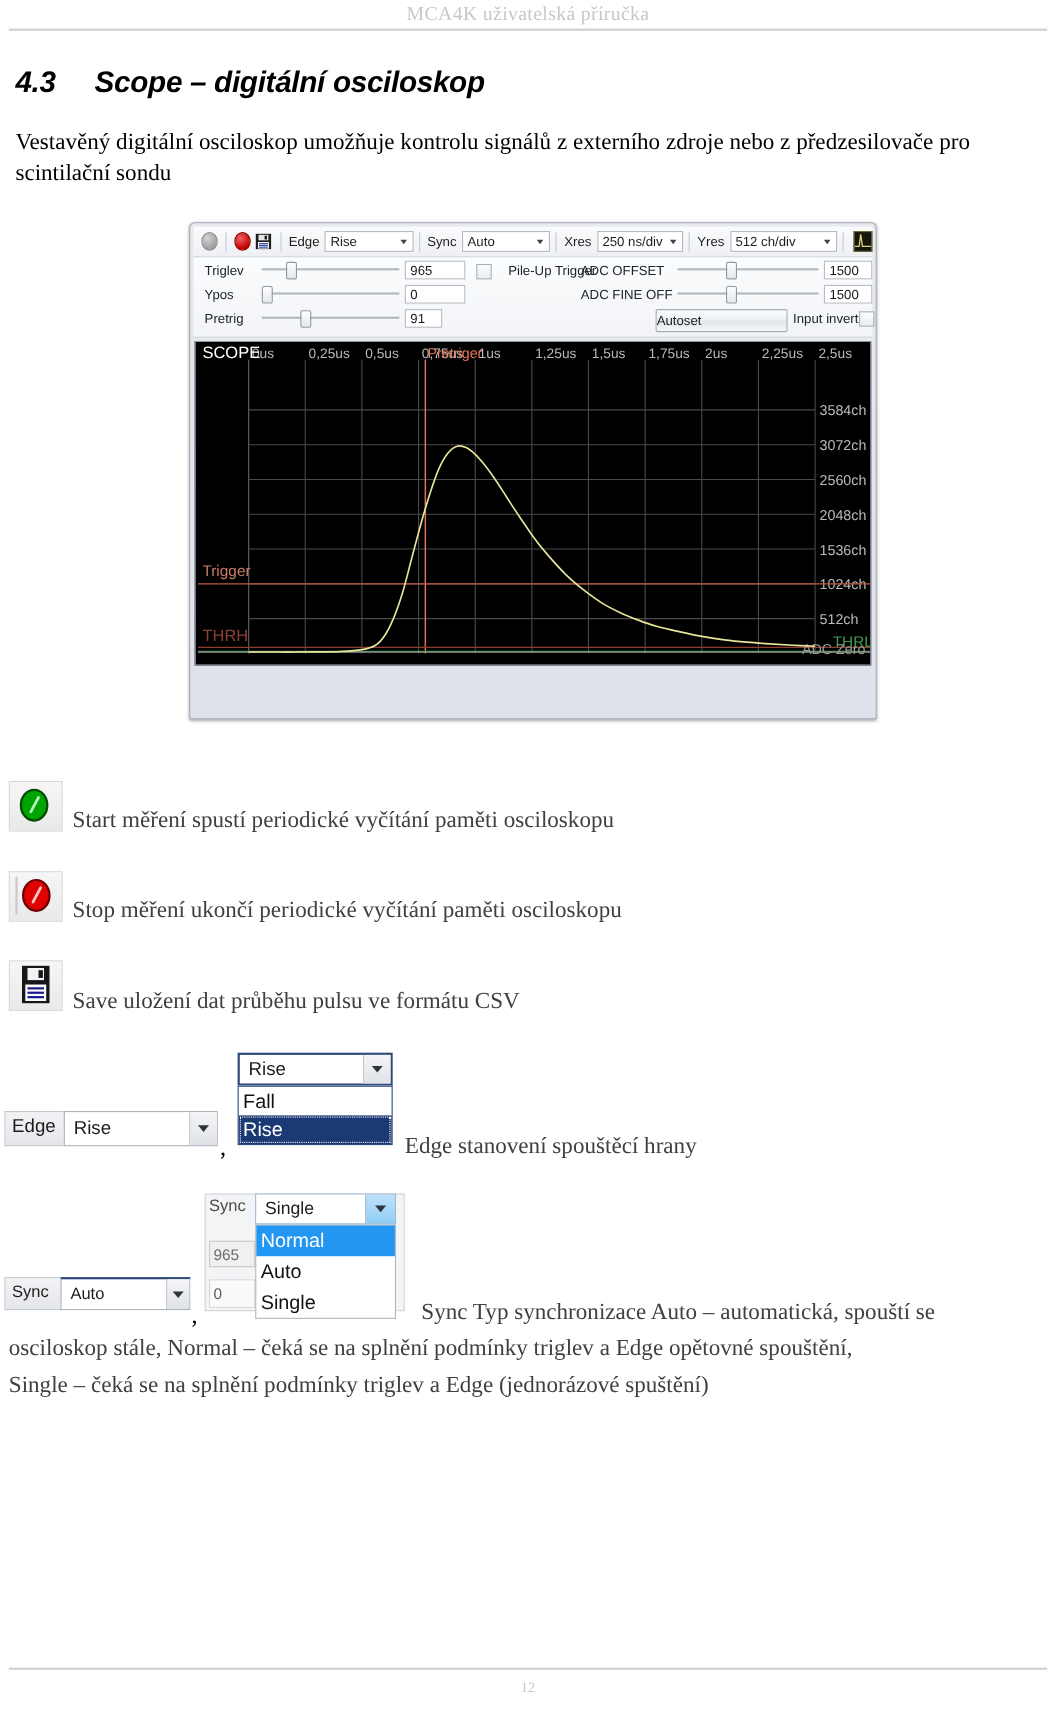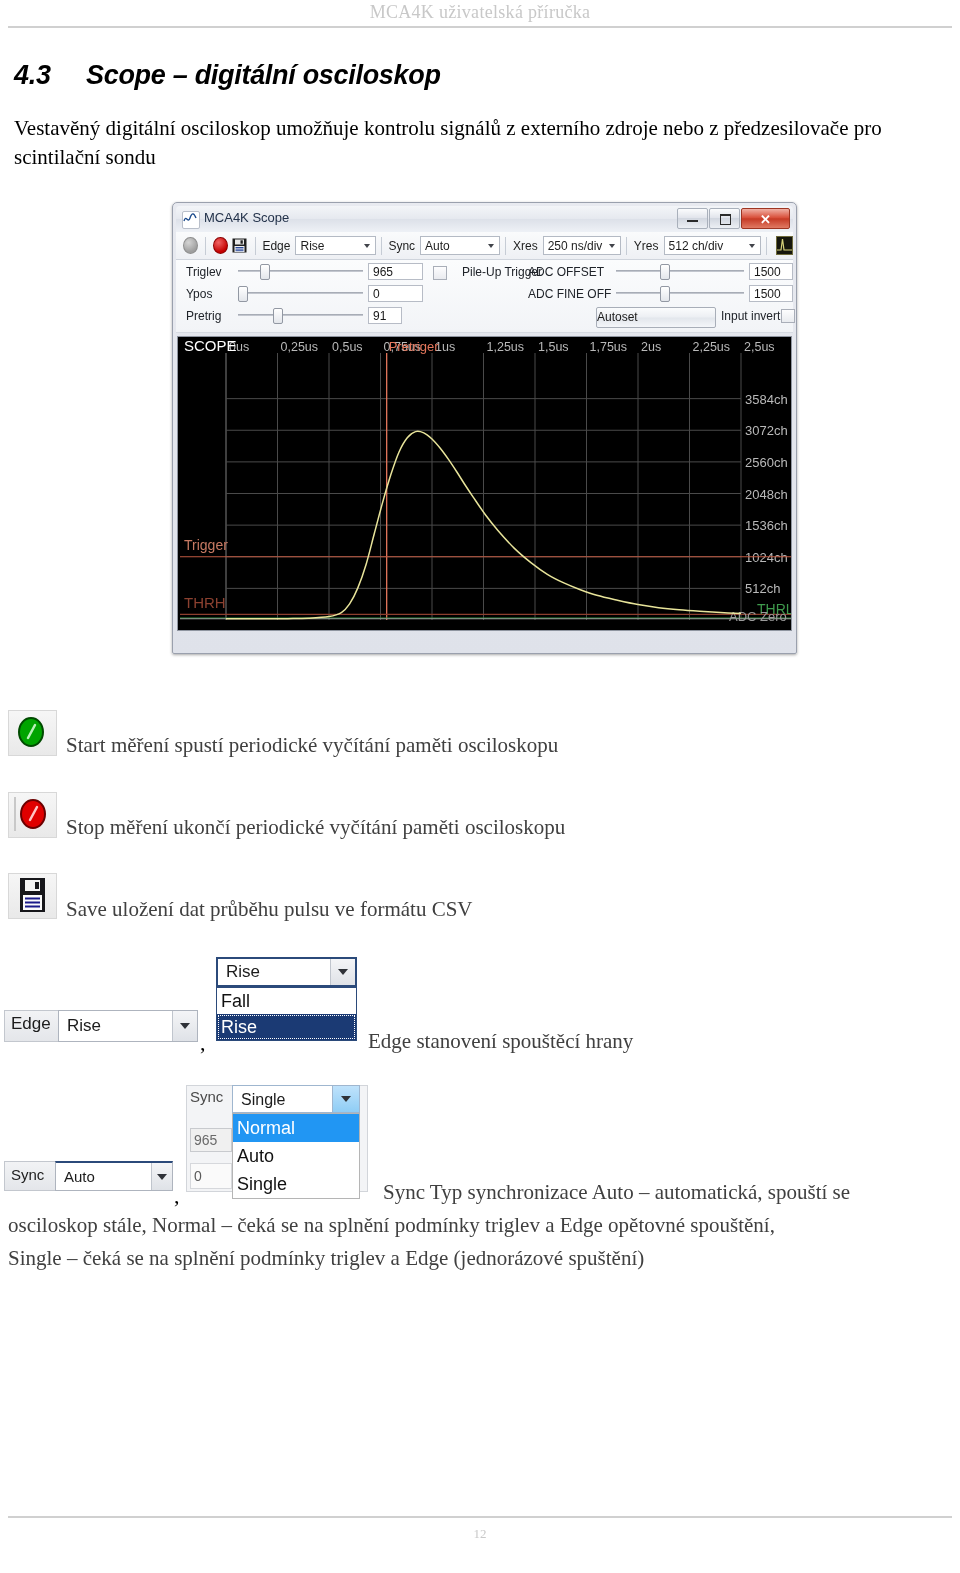--- a/index.html
+++ b/index.html
@@ -306,39 +306,20 @@
 <div class="header-rule"></div>
 
 <div class="h2">
   <span class="num">4.3</span><span>Scope – digitální osciloskop</span>
 </div>
 
 <div class="para" id="intro-para">Vestavěný digitální osciloskop umožňuje kontrolu signálů z externího zdroje nebo z předzesilovače pro scintilační sondu</div>
 
 <div class="scope-window">
 
-  <div class="titlebar">
-    <div class="title-icon">
-      <svg width="14" height="14" viewBox="0 0 14 14">
-        <path d="M1 9 C3 2, 5 12, 7 6 S11 1, 13 6" stroke="#1b4a8c" stroke-width="1.4" fill="none"></path>
-      </svg>
-    </div>
-    <div class="title-text">MCA4K Scope</div>
-    <div class="winbtns">
-      <div class="winbtn">
-          <span class="minbar"></span>
-        </div>
-      <div class="winbtn">
-          <span class="maxsq"></span>
-        </div>
-      <div class="winbtn close">
-          <span class="glyph">✕</span>
-        </div>
-    </div>
-  </div>
 
   <div class="toolbar">
     <div class="icon-circle gray"></div>
     <div class="tb-sep"></div>
     <div class="icon-circle red"></div>
     <div class="icon-save">
       <svg width="15" height="15" viewBox="0 0 15 15">
         <rect x="0.5" y="0.5" width="14" height="14" fill="#1f1f1f"></rect>
         <rect x="3" y="1.5" width="9" height="5" fill="#e8e8e8"></rect>
         <rect x="8.5" y="2.3" width="2.3" height="3.4" fill="#1f1f1f"></rect>

